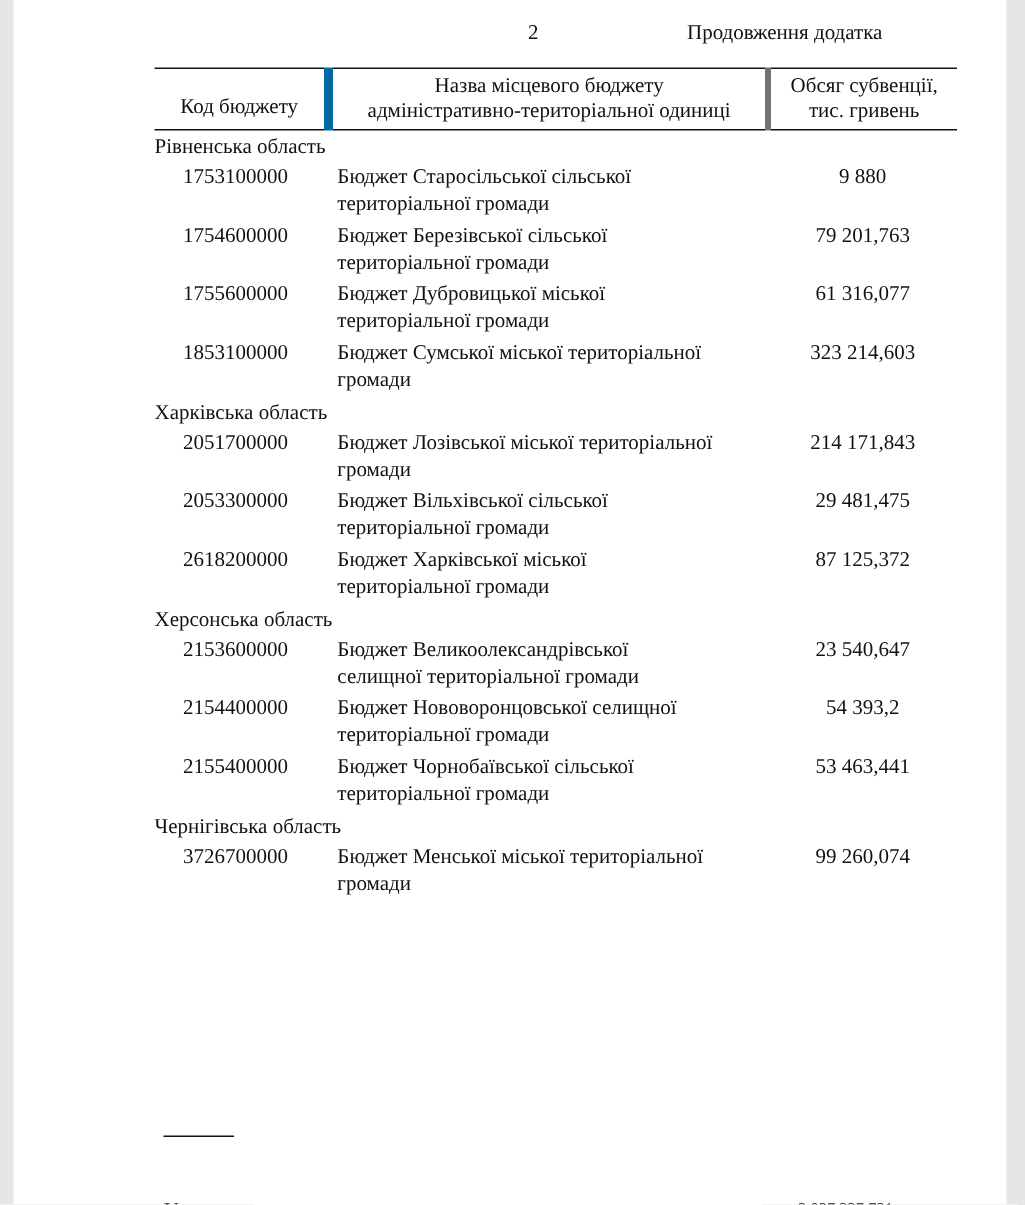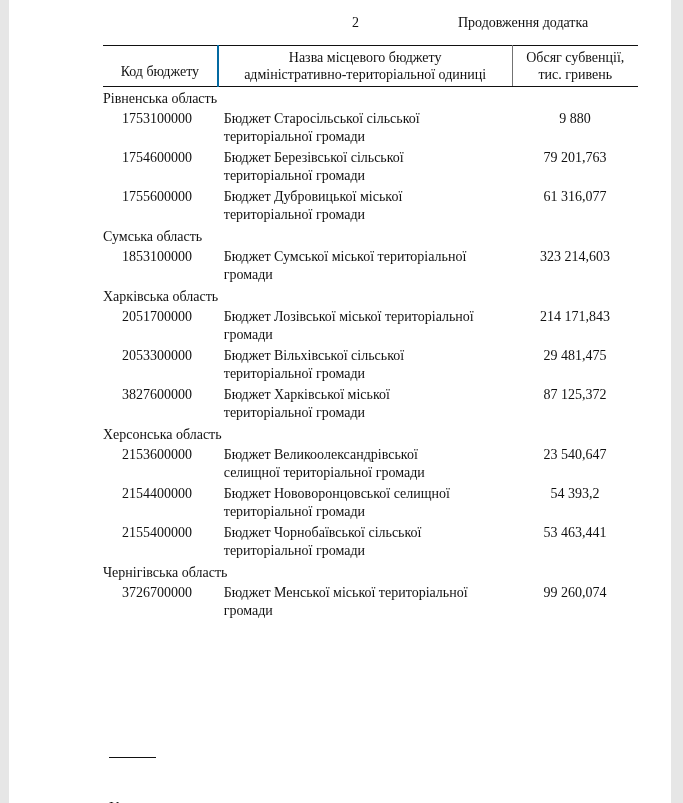--- a/index.html
+++ b/index.html
@@ -23,22 +23,22 @@
 
     table.budget {
       position: absolute; left: 94px; top: 45px; width: 535px;
       border-collapse: collapse; font-size: 14px;
     }
     table.budget thead th {
       font-weight: normal; border-top: 1.5px solid #111; border-bottom: 1.5px solid #111;
       line-height: 17px; padding: 3px 4px 3px 4px; vertical-align: middle;
       text-align: center;
     }
-    table.budget thead th.col-code { width: 106px; border-right: 2px solid #0369a1; padding-top: 14px; }
-    table.budget thead th.col-name { width: 286px; border-right: 1px solid #737373; font-family: Liberation Serif, serif; }
+    table.budget thead th.col-code { width: 106px; border-right: 6px solid #0369a1; padding-top: 14px; }
+    table.budget thead th.col-name { width: 286px; border-right: 4px solid #737373; font-family: Liberation Serif, serif; }
     table.budget thead th.col-amount { width: 118px; }
 
     tr.region-row td {
       text-align: left; line-height: 18px; padding: 3px 0 0 0;
     }
     tr.data-row td { vertical-align: top; line-height: 18px; padding: 2px 0 1px 0; }
     tr.data-row td.code { padding-left: 19px; }
     tr.data-row td.name { padding-left: 6px; padding-right: 4px; }
     tr.data-row td.amount { text-align: center; }
 
@@ -93,23 +93,20 @@
           <td class="amount">79 201,763</td>
         </tr>
         <tr class="data-row">
           <td class="code">1755600000</td>
           <td class="name">
             <div>Бюджет Дубровицької міської</div>
             <div>територіальної громади</div>
           </td>
           <td class="amount">61 316,077</td>
         </tr>
-        <tr class="region-row">
-          <td colspan="3">Сумська область</td>
-        </tr>
         <tr class="data-row">
           <td class="code">1853100000</td>
           <td class="name">
             <div>Бюджет Сумської міської територіальної</div>
             <div>громади</div>
           </td>
           <td class="amount">323 214,603</td>
         </tr>
         <tr class="region-row">
           <td colspan="3">Харківська область</td>
@@ -124,21 +121,21 @@
         </tr>
         <tr class="data-row">
           <td class="code">2053300000</td>
           <td class="name">
             <div>Бюджет Вільхівської сільської</div>
             <div>територіальної громади</div>
           </td>
           <td class="amount">29 481,475</td>
         </tr>
         <tr class="data-row">
-          <td class="code">3827600000</td>
+          <td class="code">2618200000</td>
           <td class="name">
             <div>Бюджет Харківської міської</div>
             <div>територіальної громади</div>
           </td>
           <td class="amount">87 125,372</td>
         </tr>
         <tr class="region-row">
           <td colspan="3">Херсонська область</td>
         </tr>
         <tr class="data-row">

